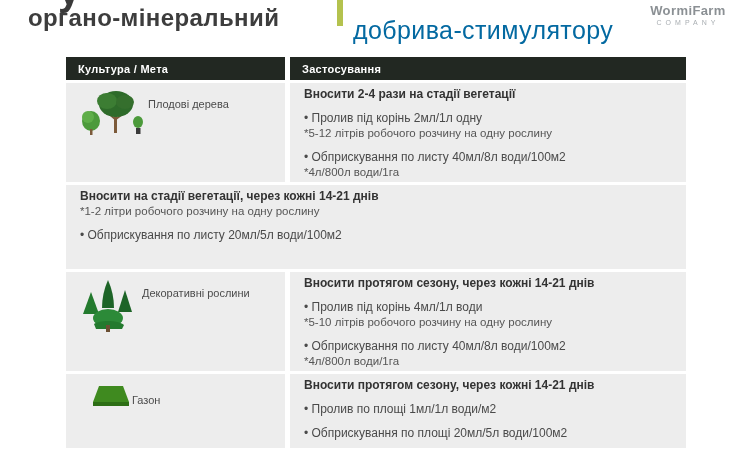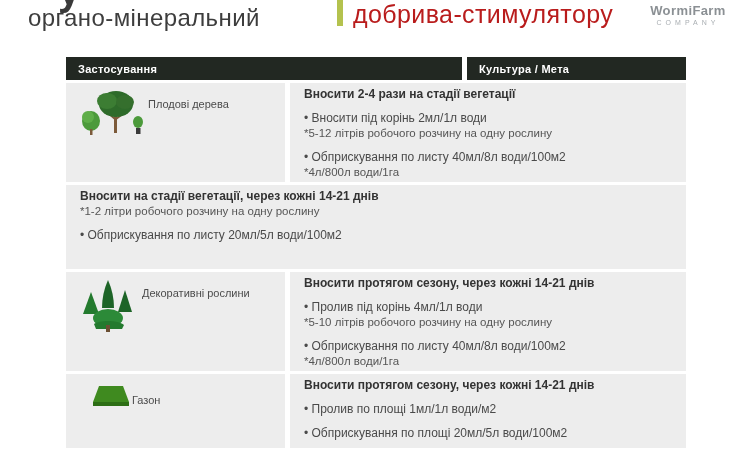--- a/index.html
+++ b/index.html
@@ -2,24 +2,24 @@
 <html><head>
 <meta charset="utf-8">
 <style>
   html,body{margin:0;padding:0;background:#fff;}
   .page{position:relative;width:750px;height:450px;background:#ffffff;overflow:hidden;
         font-family:"Liberation Sans",sans-serif;}
 
   
   .logo-partial-clip{position:absolute;left:52px;top:0;width:50px;height:13px;overflow:hidden;}
   .logo-partial-clip span{position:absolute;left:6px;top:-31px;font-size:40px;font-weight:700;color:#3a3a3a;}
-  .product-line{position:absolute;left:28px;top:4px;font-size:24px;font-weight:400;
+  .product-line{position:absolute;left:28px;top:4px;font-size:24px;font-weight:700;
                 color:#3d3d3d;letter-spacing:.4px;}
   .accent-bar{position:absolute;left:337px;top:0;width:6px;height:26px;background:#b4c24e;}
-  .subtitle{position:absolute;left:353px;top:0;font-size:25px;color:#b91c1c;letter-spacing:.4px;}
+  .subtitle{position:absolute;left:353px;top:16px;font-size:25px;color:#0369a1;letter-spacing:.4px;}
   .brand{position:absolute;left:640px;top:3px;width:96px;text-align:center;}
   .brand-name{font-size:13px;font-weight:600;color:#8b9094;letter-spacing:.4px;}
   .brand-sub{font-size:7px;letter-spacing:4px;color:#a9aeb2;margin-top:1px;}
 
   
   .table{position:absolute;left:66px;top:57px;width:620px;height:391px;
          display:flex;flex-direction:column;gap:3px;overflow:hidden;}
   .thead,.trow{display:flex;gap:5px;flex:0 0 auto;}
   .th{background:#222822;color:#ffffff;font-size:11px;font-weight:700;letter-spacing:.3px;
       display:flex;align-items:center;padding:0 12px;height:23px;}
@@ -48,22 +48,22 @@
   <span class="accent-bar"></span>
   <div class="subtitle">добрива-стимулятору</div>
   <div class="brand">
     <div class="brand-name">WormiFarm</div>
     <div class="brand-sub">COMPANY</div>
   </div>
 
   <div class="table">
 
     <div class="thead">
+      <div class="th th-left">Культура / Мета</div>
       <div class="th th-right">Застосування</div>
-      <div class="th th-left">Культура / Мета</div>
     </div>
 
     <div class="trow r1">
       <div class="td-left">
         <span class="icon">
           <svg width="70" height="46" viewBox="0 0 70 46">
             <ellipse cx="13" cy="30" rx="9" ry="10" fill="#4c9a3b"></ellipse>
             <ellipse cx="10" cy="26" rx="6" ry="6" fill="#5fae49"></ellipse>
             <rect x="12" y="38" width="2.5" height="6" fill="#7c5a3a"></rect>
             <rect x="36" y="22" width="3" height="20" fill="#7c5a3a"></rect>
@@ -72,21 +72,21 @@
             <ellipse cx="29" cy="10" rx="10" ry="8" fill="#3c7d33"></ellipse>
             <ellipse cx="47" cy="11" rx="9" ry="7" fill="#356f2d"></ellipse>
             <ellipse cx="60" cy="31" rx="5" ry="6" fill="#4c9a3b"></ellipse>
             <rect x="58" y="37" width="4.5" height="6" fill="#3a3a3a"></rect>
           </svg>
         </span>
         <div class="culture-label">Плодові дерева</div>
       </div>
       <div class="td-right">
         <div class="heading">Вносити 2-4 рази на стадії вегетації</div>
-        <div class="bullet">• Вносити під корінь 2мл/1л води</div>
+        <div class="bullet">• Пролив під корінь 2мл/1л одну</div>
         <div class="note">*5-12 літрів робочого розчину на одну рослину</div>
         <div class="bullet">• Обприскування по листу 40мл/8л води/100м2</div>
         <div class="note">*4л/800л води/1га</div>
       </div>
     </div>
 
     <div class="trow r2">
       <div class="td-right">
         <div class="heading">Вносити на стадії вегетації, через кожні 14-21 днів</div>
         <div class="note">*1-2 літри робочого розчину на одну рослину</div>

